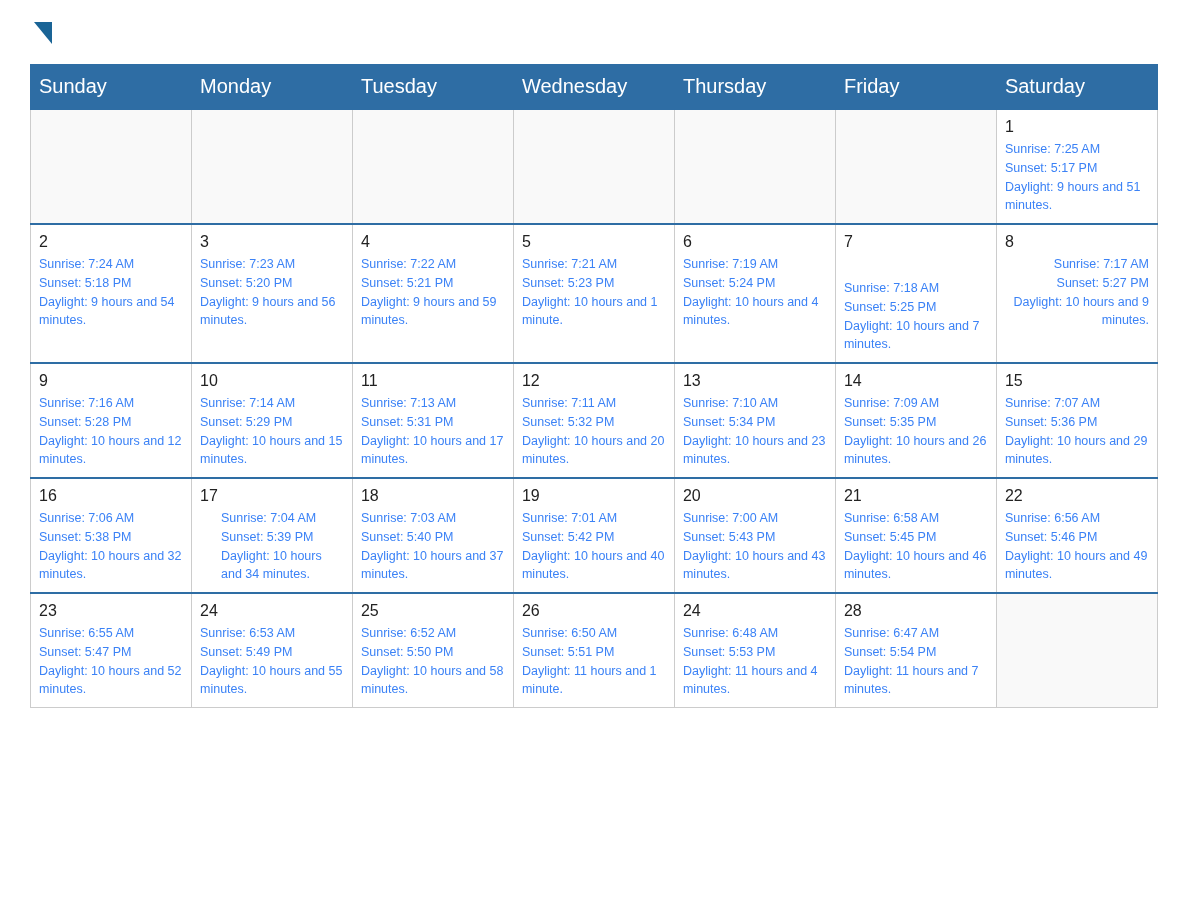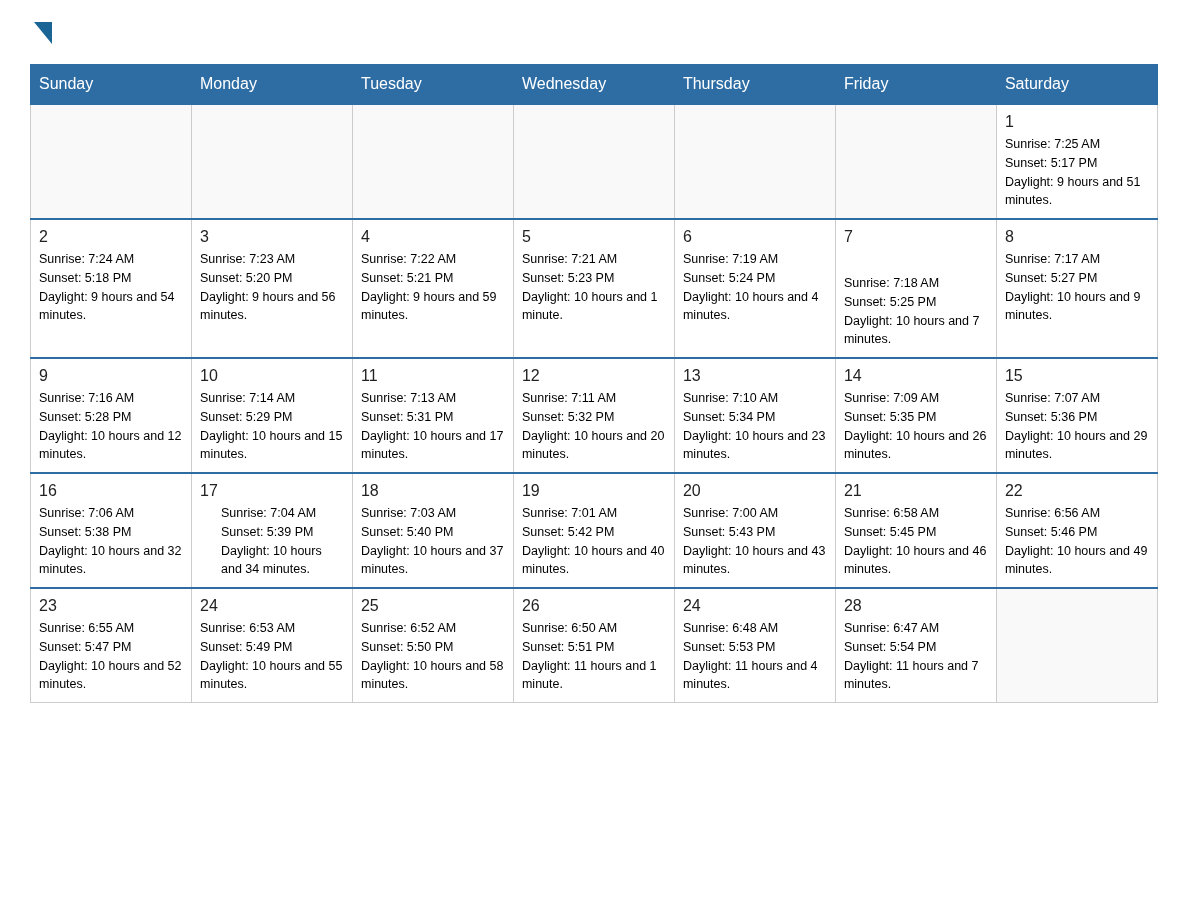--- a/index.html
+++ b/index.html
@@ -57,21 +57,21 @@
       font-size: 20px;
       color: #555;
     }
     table {
       width: 100%;
       border-collapse: collapse;
     }
     thead tr th {
       background-color: #2e6da4;
       color: #fff;
-      font-size: 16px;
+      font-size: 20px;
       font-weight: normal;
       padding: 10px 8px;
       text-align: left;
       border: 1px solid #2e6da4;
     }
     tbody tr td {
       vertical-align: top;
       padding: 8px;
       border: 1px solid #ccc;
       font-size: 13px;
@@ -84,21 +84,21 @@
     }
     .day-number {
       font-size: 16px;
       font-weight: normal;
       color: #222;
       display: block;
       margin-bottom: 4px;
     }
     .day-info {
       font-size: 12.5px;
-      color: #000000;
+      color: #3b82f6;
       line-height: 1.5;
     }
     .empty-cell {
       background: #f9f9f9;
     }
     tbody tr:first-child {
       border-top: 2px solid #2e6da4;
     }
     tbody tr {
       border-top: 2px solid #2e6da4;
@@ -180,21 +180,21 @@
 Daylight: 10 hours and 4 minutes.</div>
         </td>
         <td>
           <span class="day-number">7</span>
           <div class="day-info" style="white-space: pre-line; margin-top: 28px;">Sunrise: 7:18 AM
 Sunset: 5:25 PM
 Daylight: 10 hours and 7 minutes.</div>
         </td>
         <td>
           <span class="day-number">8</span>
-          <div class="day-info" style="white-space: pre-line;">Sunrise: 7:17 AM
+          <div class="day-info" style="white-space: pre-line; text-align: right;">Sunrise: 7:17 AM
 Sunset: 5:27 PM
 Daylight: 10 hours and 9 minutes.</div>
         </td>
       </tr>
       <tr>
         <td>
           <span class="day-number">9</span>
           <div class="day-info" style="white-space: pre-line;">Sunrise: 7:16 AM
 Sunset: 5:28 PM
 Daylight: 10 hours and 12 minutes.</div>

